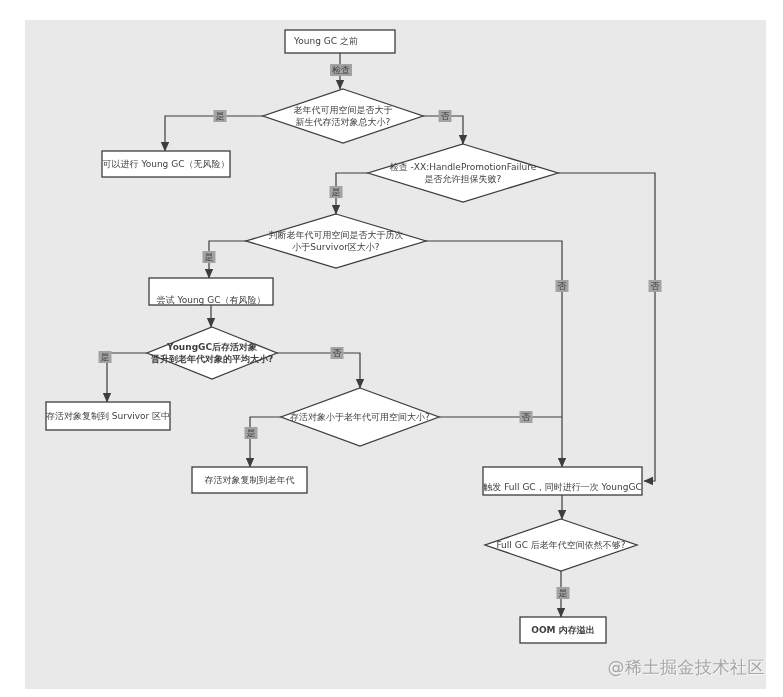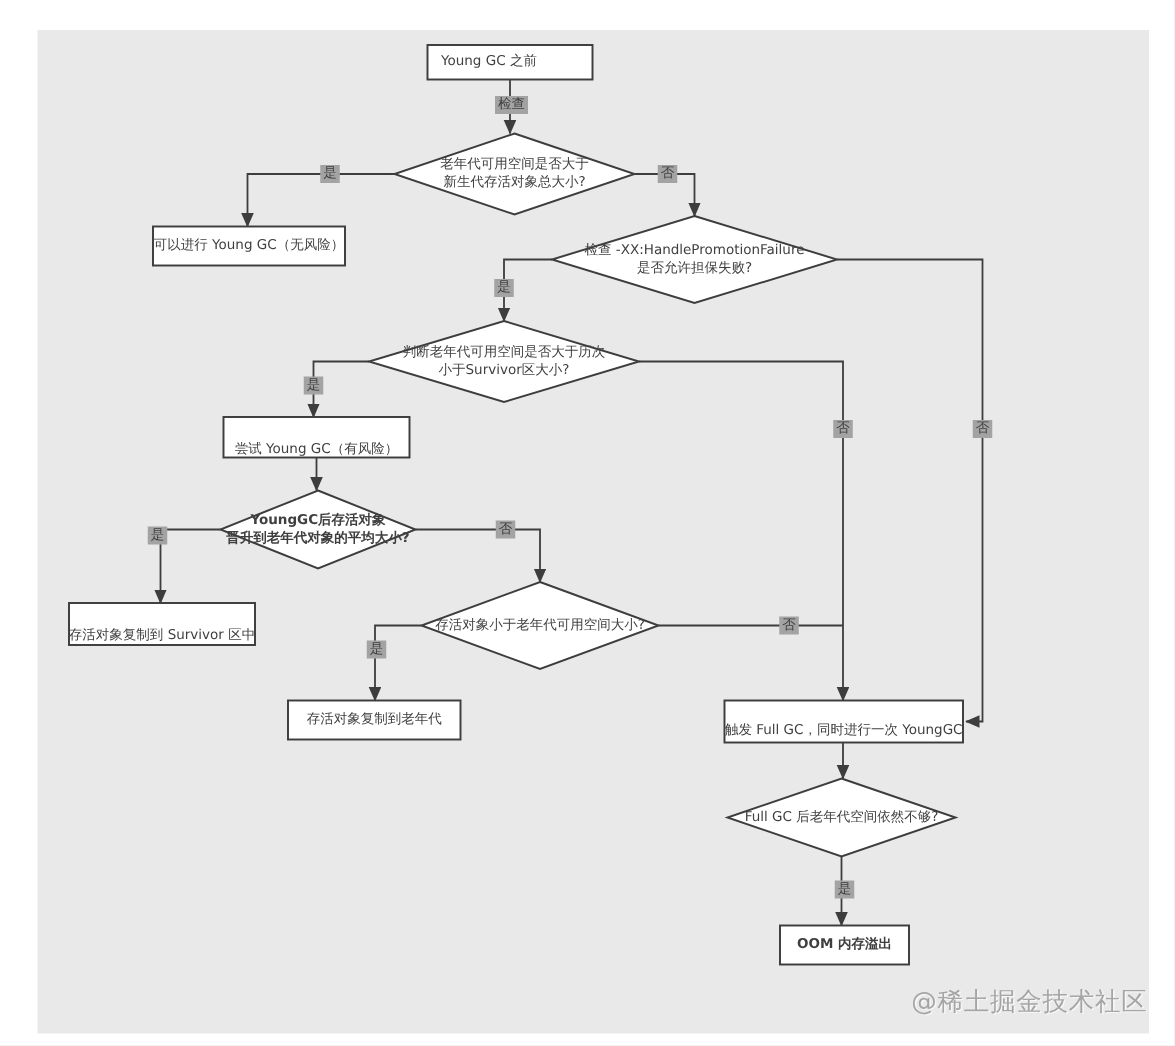--- a/index.html
+++ b/index.html
@@ -107,21 +107,21 @@
         <div>判断老年代可用空间是否大于历次</div>
         <div>小于Survivor区大小?</div>
       </div>
       <div class="node-label" style="left: 149px; top: 278px; width: 124px; height: 44px;">
         <div>尝试 Young GC（有风险）</div>
       </div>
       <div class="node-label" style="left: 147px; top: 327px; width: 130px; height: 52px; font-weight: bold;">
         <div>YoungGC后存活对象</div>
         <div>晋升到老年代对象的平均大小?</div>
       </div>
-      <div class="node-label" style="left: 46px; top: 402px; width: 124px; height: 28px; justify-content: flex-end;">
+      <div class="node-label" style="left: 46px; top: 402px; width: 124px; height: 28px;">
         <div>存活对象复制到 Survivor 区中</div>
       </div>
       <div class="node-label" style="left: 281px; top: 388px; width: 158px; height: 58px;">
         <div>存活对象小于老年代可用空间大小?</div>
       </div>
       <div class="node-label" style="left: 192px; top: 467px; width: 115px; height: 26px;">
         <div>存活对象复制到老年代</div>
       </div>
       <div class="node-label" style="left: 483px; top: 467px; width: 159px; height: 40px;">
         <div>触发 Full GC，同时进行一次 YoungGC</div>

